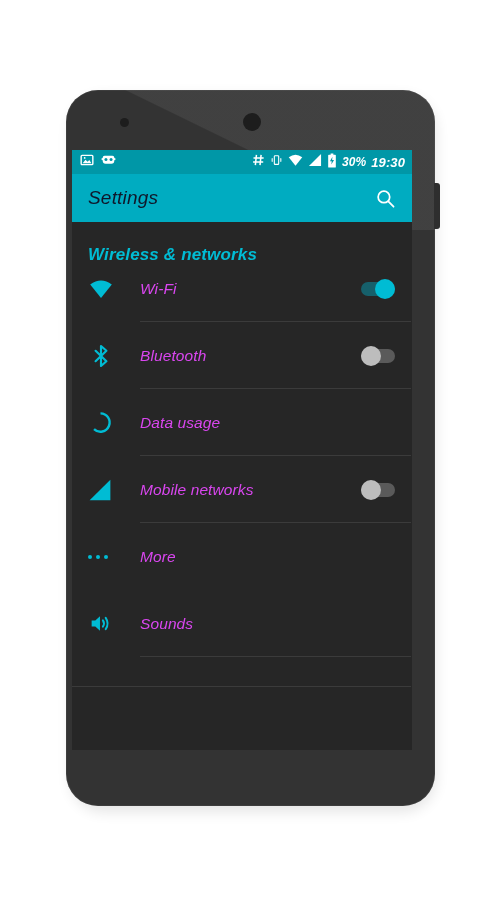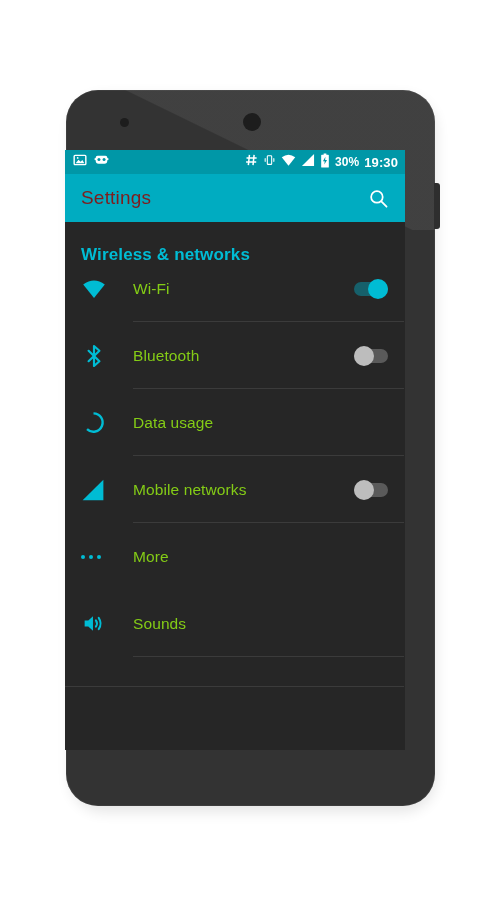--- a/index.html
+++ b/index.html
@@ -89,26 +89,27 @@
     top: 113px;
     width: 18px;
     height: 18px;
     border-radius: 50%;
     background: #1d1d1d;
   }
 
   
   .screen {
     position: absolute;
-    left: 65px;
+    left: 72px;
     top: 150px;
     width: 340px;
     height: 600px;
     background: #262626;
     overflow: hidden;
+    font-style: italic;
   }
 
   
   .status-bar {
     position: relative;
     height: 24px;
     background: #0097a7;
     display: flex;
     align-items: center;
     padding: 0 7px 0 8px;
@@ -138,21 +139,21 @@
   
   .action-bar {
     height: 48px;
     background: #00acc1;
     display: flex;
     align-items: center;
     padding: 0 14px 0 16px;
     box-sizing: border-box;
   }
   .app-title {
-    color: #7f1d1d;
+    color: #0f172a;
     font-size: 19px;
     font-weight: normal;
     letter-spacing: .2px;
   }
   .search-btn {
     margin-left: auto;
     width: 26px;
     height: 26px;
     display: flex;
     align-items: center;
@@ -187,21 +188,21 @@
     cursor: pointer;
   }
   .row-icon {
     width: 36px;
     min-width: 36px;
     display: flex;
     align-items: center;
     justify-content: flex-start;
   }
   .row-label {
-    color: #84cc16;
+    color: #d946ef;
     font-size: 15.5px;
     margin-left: 16px;
     letter-spacing: .1px;
   }
   .row-divider {
     position: absolute;
     left: 68px;
     right: 1px;
     bottom: 0;
     height: 1px;

